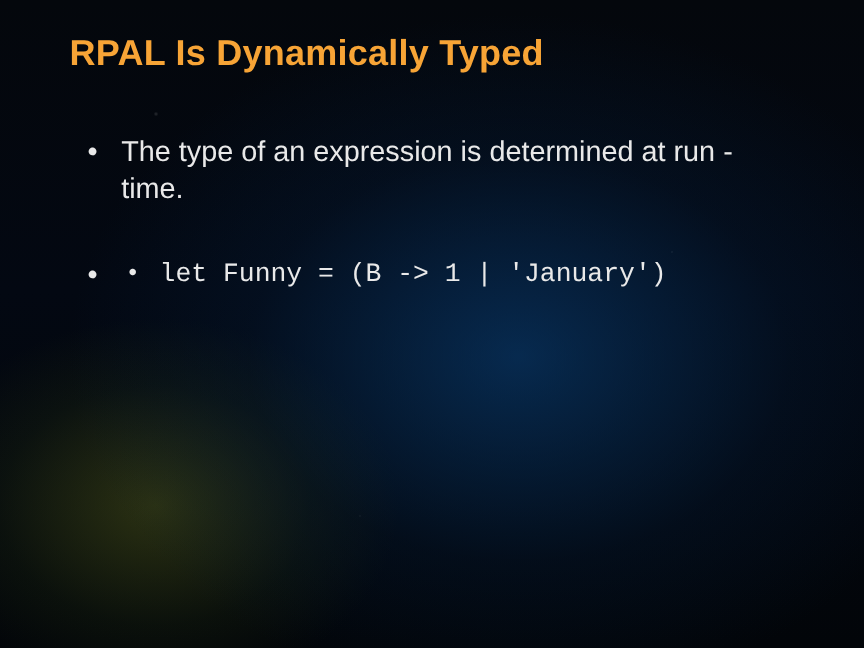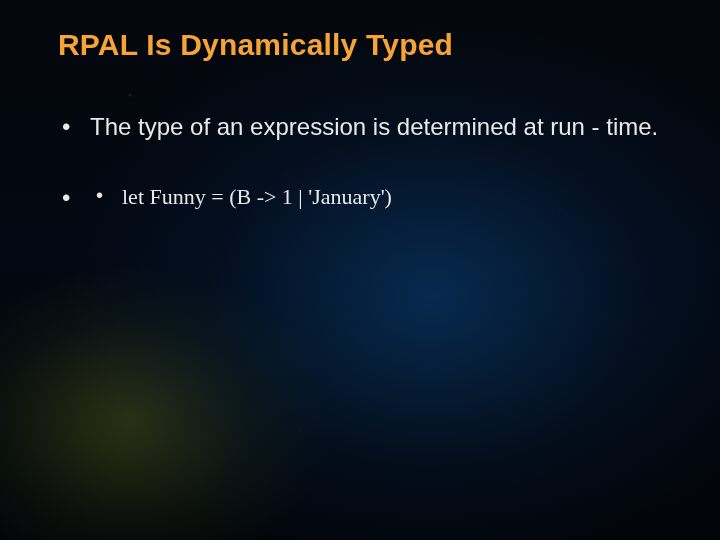--- a/index.html
+++ b/index.html
@@ -37,41 +37,42 @@
     list-style: none;
     padding-left: 28px;
   }
   ul.level1 > li {
     position: relative;
     color: #e9e9e9;
     font-size: 24px;
     line-height: 1.32;
     margin-bottom: 40px;
     padding-left: 4px;
+    margin-left: 11px;
   }
   ul.level1 > li::before {
     content: "•";
     position: absolute;
     left: -24px;
     top: 0;
     color: #e9e9e9;
     font-size: 24px;
   }
   ul.level2 {
     list-style: none;
     padding-left: 28px;
     margin-top: 8px;
   }
   ul.level2 > li {
     position: relative;
     color: #e9e9e9;
     font-size: 22px;
     line-height: 1.35;
     padding-left: 4px;
-    font-family: Liberation Serif, serif;
+    font-family: Liberation Mono, monospace;
   }
   ul.level2 > li::before {
     content: "•";
     position: absolute;
     left: -22px;
     top: 0;
     color: #e9e9e9;
     font-size: 20px;
     font-family: Verdana, Geneva, sans-serif;
   }

